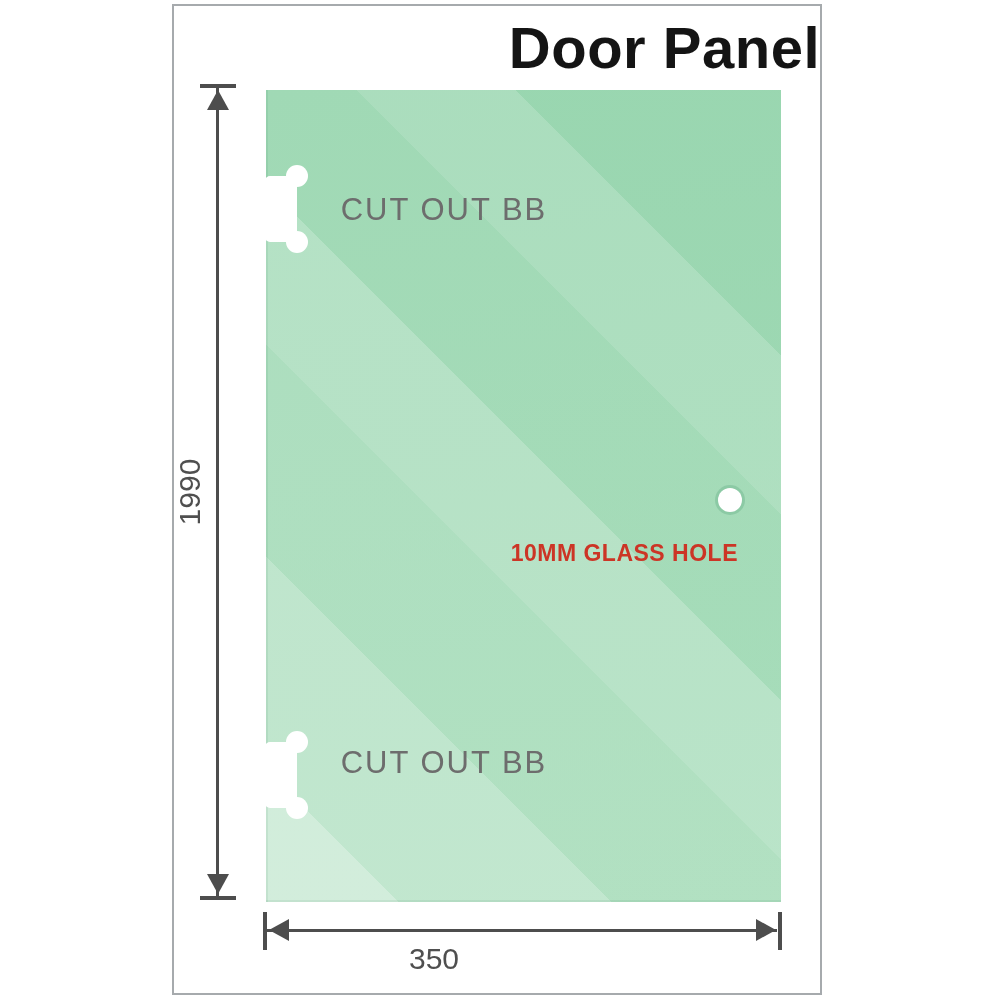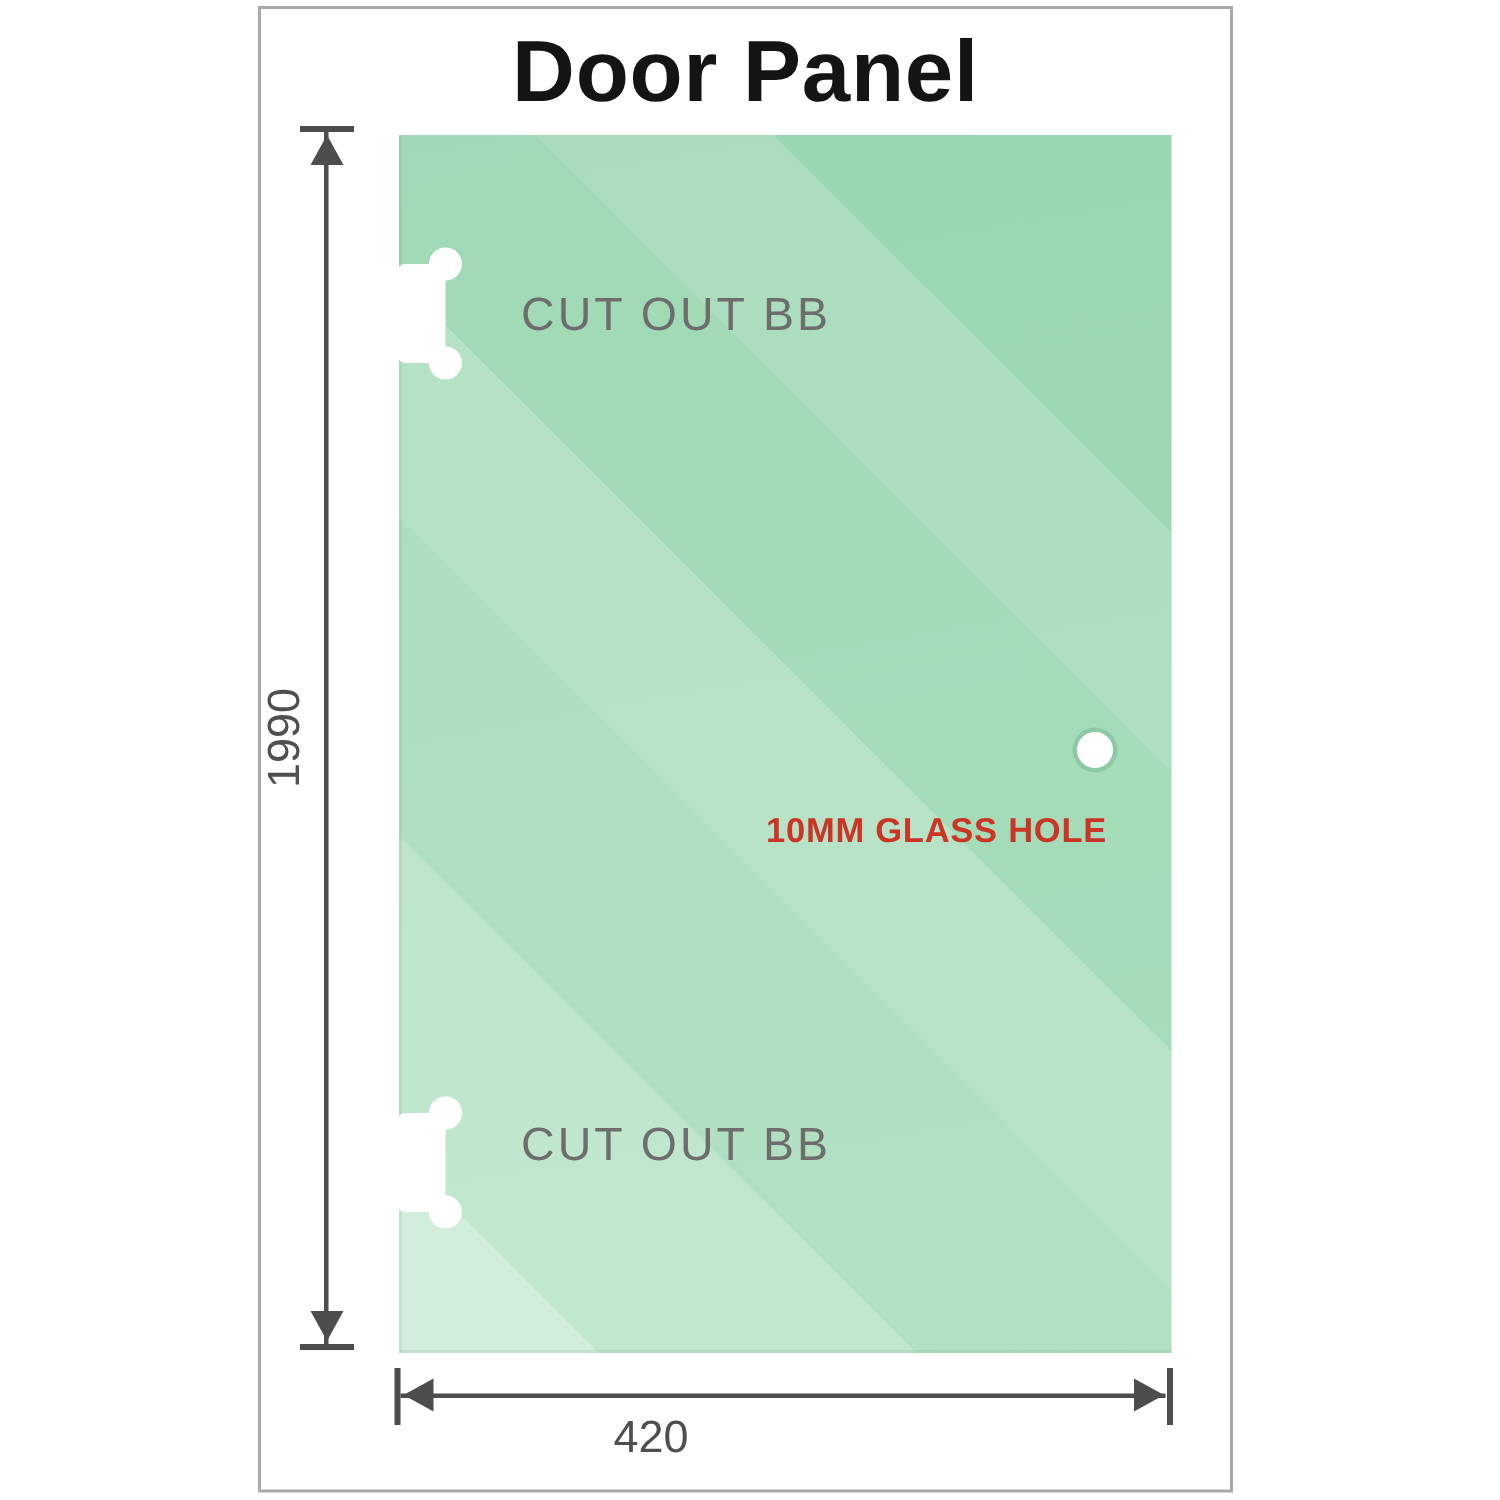--- a/index.html
+++ b/index.html
@@ -19,21 +19,21 @@
     height: 991px;
     background: #ffffff;
     border: 2px solid var(--page-border, #a6aaad);
     box-sizing: border-box;
   }
   .title {
     position: absolute;
     left: 0;
     top: 8px;
     width: 100%;
-    text-align: center;
+    text-align: right;
     font-size: 58px;
     font-weight: bold;
     letter-spacing: 0.5px;
     color: #141414;
   }
   
   .panel {
     position: absolute;
     left: 92px;
     top: 84px;
@@ -67,21 +67,21 @@
     background: #ffffff;
     border-radius: 50%;
   }
   .lobe-a { top: 0; }
   .lobe-b { top: 66px; }
   
   .cutout-label {
     position: absolute;
     left: 68px;
     width: 220px;
-    text-align: right;
+    text-align: center;
     font-size: 31px;
     letter-spacing: 2px;
     color: var(--cutout-label, #6d6d6d);
   }
   .cutout-label.upper { top: 102px; }
   .cutout-label.lower { top: 655px; }
   .glass-hole {
     position: absolute;
     left: 452px;
     top: 398px;
@@ -194,16 +194,16 @@
     <div class="dim-part cap-h" style="left:26px; top:890px;"></div>
     <div class="vdim-label">1990</div>
   </div>
 
   <div>
     <div class="dim-part cap-v" style="left:89px; top:906px;"></div>
     <div class="dim-part hline"></div>
     <div class="tri tri-left"></div>
     <div class="tri tri-right"></div>
     <div class="dim-part cap-v" style="left:604px; top:906px;"></div>
-    <div class="hdim-label">420</div>
+    <div class="hdim-label">350</div>
   </div>
 
 </div>
 
 </body></html>

